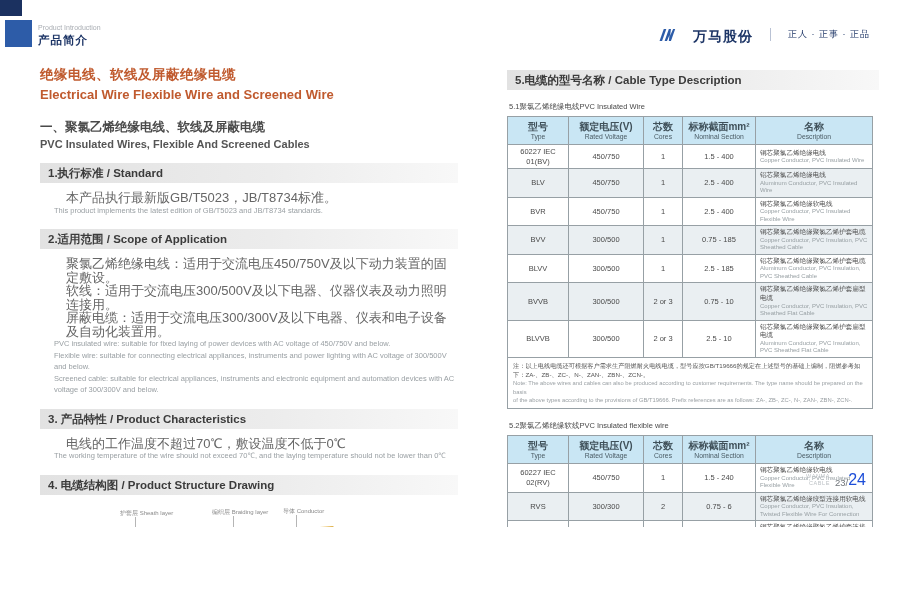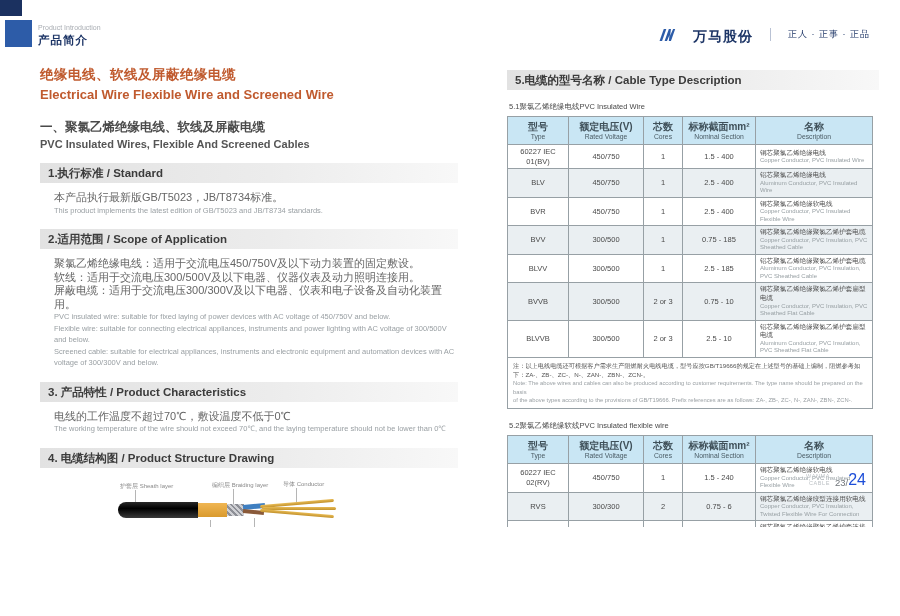--- a/index.html
+++ b/index.html
@@ -21,21 +21,21 @@
   
   .left-col{position:absolute;left:40px;top:60px;width:418px;}
   .title-cn{margin-top:6px;font-size:13.5px;font-weight:bold;color:#c05a2e;letter-spacing:.5px;}
   .title-en{margin-top:3px;font-size:13px;font-weight:bold;color:#c05a2e;}
   .subtitle-cn{margin-top:17px;font-size:12.5px;font-weight:bold;color:#4a4a4a;}
   .subtitle-en{margin-top:2px;font-size:11px;font-weight:bold;color:#555;}
   .band{margin-top:13px;height:20px;line-height:20px;padding-left:8px;
         background:linear-gradient(90deg,#e2e2e2 0%,#ececec 55%,#f8f8f8 100%);
         font-size:11.5px;font-weight:bold;color:#3b3b3b;}
   .body-block{margin:8px 0 0 14px;}
-  .t-cn{font-size:11px;color:#666;line-height:13.5px;}
+  .t-cn{font-size:13px;color:#666;line-height:13.5px;margin-left:12px;}
   .t-en{font-size:7.5px;color:#9aa0a4;line-height:11.5px;}
 
   
   .drawing{position:relative;height:176px;margin-top:4px;}
   .lead{position:absolute;width:1px;background:#b5b5b5;}
   .dlabel{position:absolute;font-size:6px;color:#8a8a8a;white-space:nowrap;}
   .sheath{position:absolute;left:78px;top:30px;width:80px;height:16px;
           background:linear-gradient(180deg,#2a2a2a,#000 40%,#3a3a3a);border-radius:8px 0 0 8px;}
   .filler{position:absolute;left:158px;top:31px;width:29px;height:14px;
           background:linear-gradient(180deg,#f0b653,#d99a2e);}

